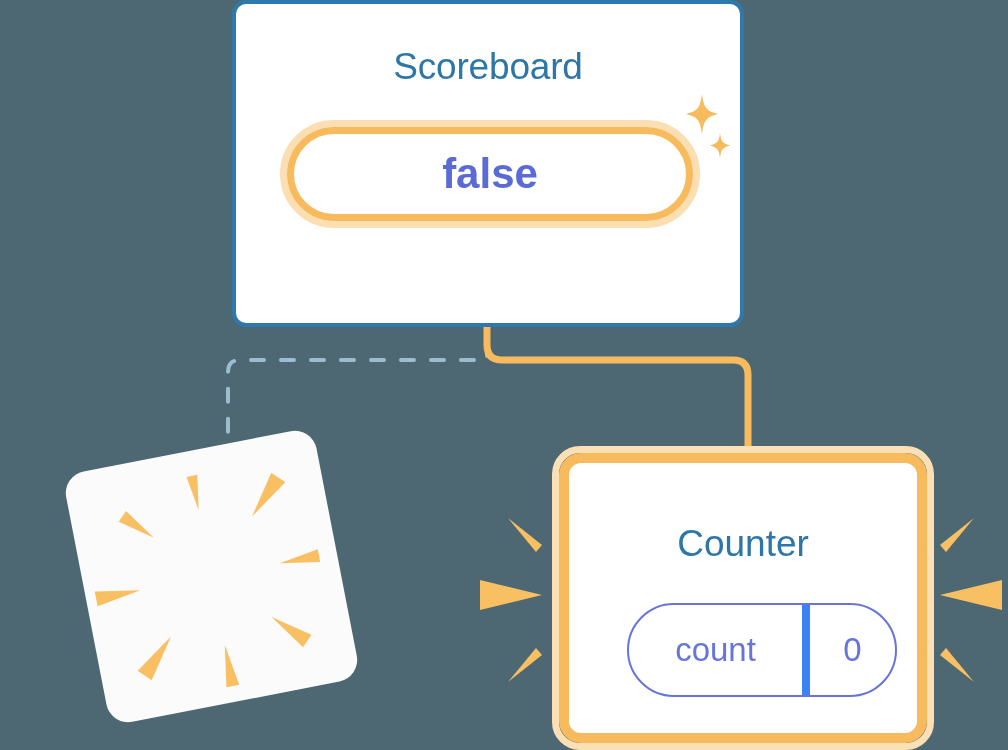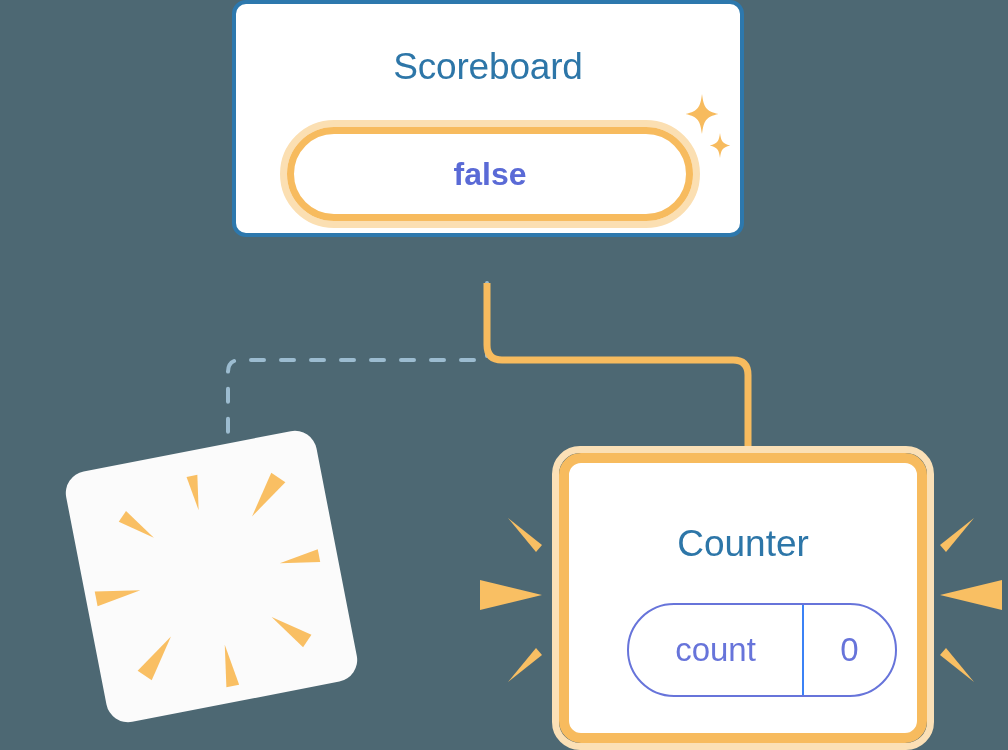--- a/index.html
+++ b/index.html
@@ -24,21 +24,21 @@
     height: 750px;
     pointer-events: none;
   }
 
   
   #scoreboard-card {
     position: absolute;
     left: 232px;
     top: 0px;
     width: 512px;
-    height: 237px;
+    height: 327px;
     background: #ffffff;
     border: 4px solid #2d78ad;
     border-radius: 14px;
     box-sizing: border-box;
     z-index: 5;
   }
   #scoreboard-title {
     position: absolute;
     left: 0;
     top: 44px;
@@ -86,21 +86,21 @@
     justify-content: center;
     font-size: 33px;
     color: #6774da;
     border-right: 2px solid #f7bb5e;
   }
   #scoreboard-pill-value {
     flex: 1 1 auto;
     display: flex;
     align-items: center;
     justify-content: center;
-    font-size: 32px;
+    font-size: 42px;
     font-weight: bold;
     color: #5a6ad6;
   }
 
   
   #sparkles {
     position: absolute;
     left: 672px;
     top: 92px;
     width: 70px;
@@ -159,21 +159,21 @@
     display: flex;
     align-items: stretch;
   }
   #counter-pill-key {
     flex: 0 0 173px;
     display: flex;
     align-items: center;
     justify-content: center;
     font-size: 33px;
     color: #6774da;
-    border-right: 2px solid #3b82f6;
+    border-right: 8px solid #3b82f6;
   }
   #counter-pill-value {
     flex: 1 1 auto;
     display: flex;
     align-items: center;
     justify-content: center;
     font-size: 33px;
     color: #6774da;
   }
 

